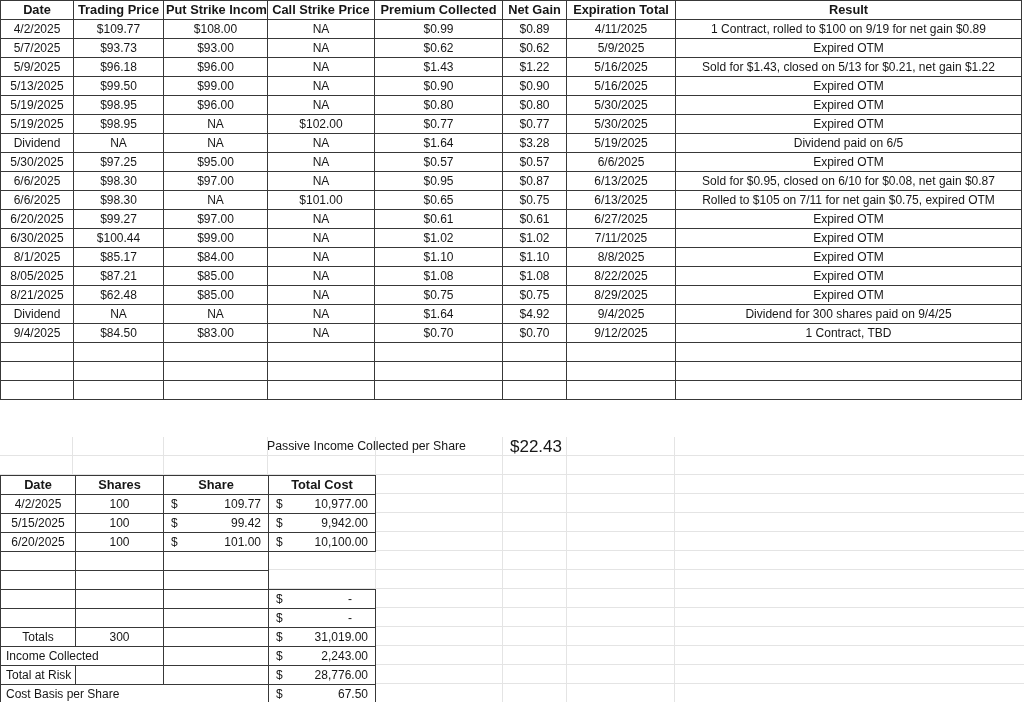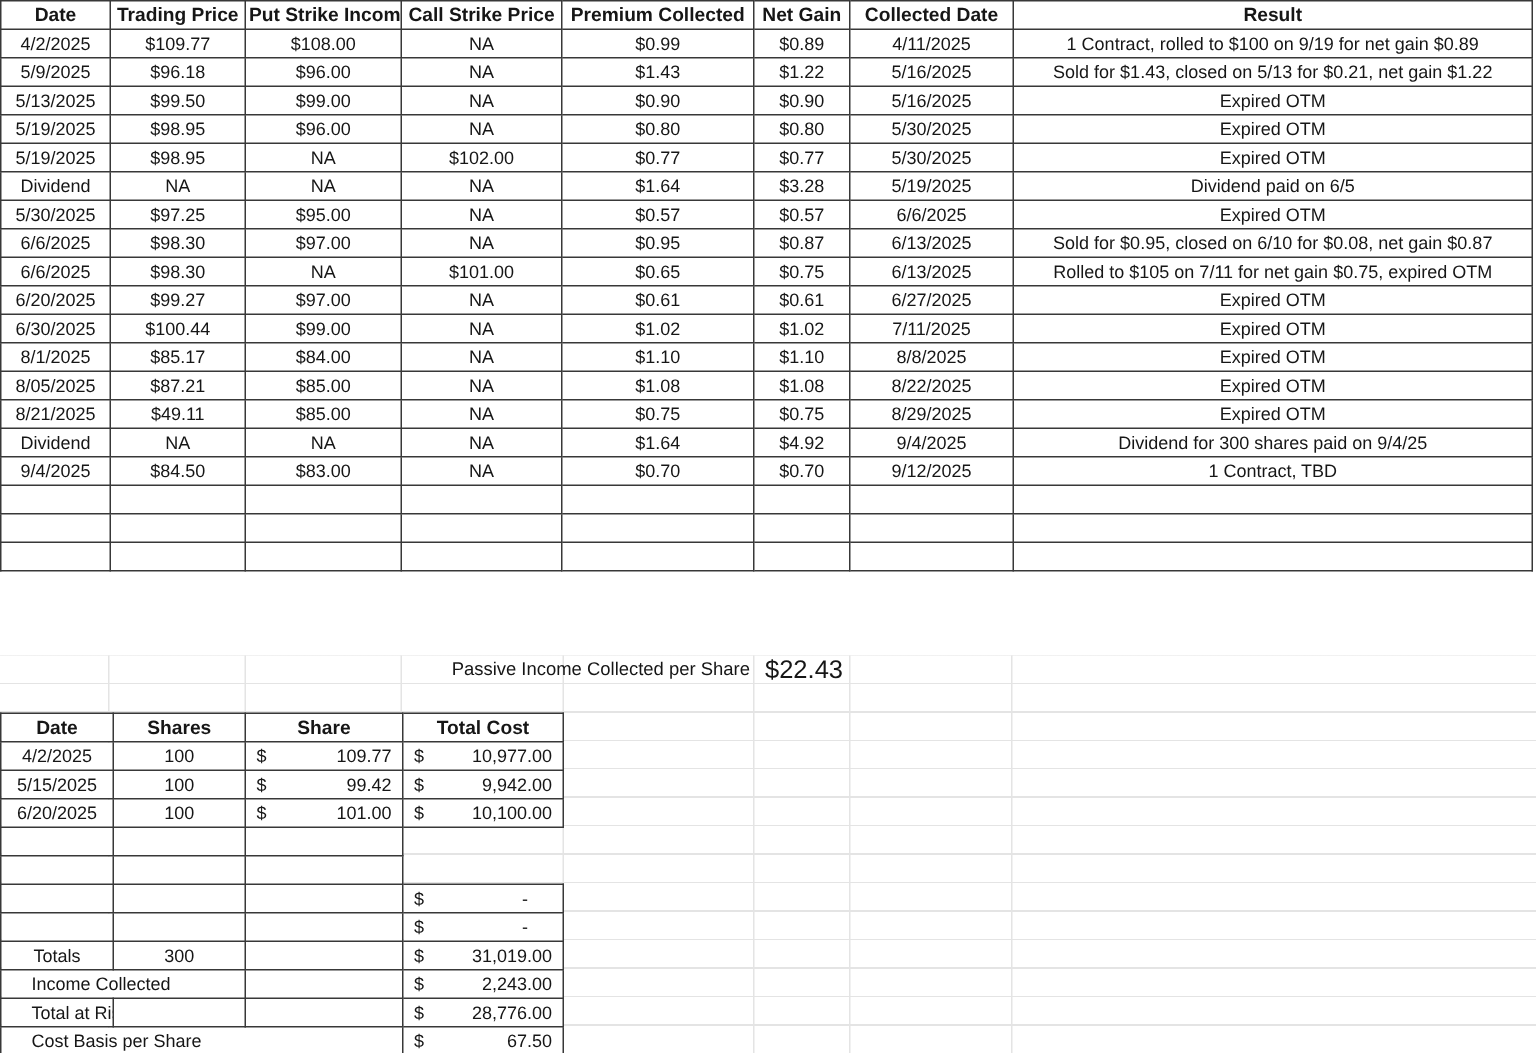--- a/index.html
+++ b/index.html
@@ -20,28 +20,28 @@
 
   #options-table { left: 0; top: 0; width: 1021px; }
   #shares-table  { left: 0; top: 475px; width: 375px; }
 
   
   td.acct { padding: 0 7px; text-align: left; }
   td.acct .sym { float: left; }
   td.acct .val { float: right; }
   td.acct.dash .val { margin-right: 16px; }
 
-  td.lbl { text-align: left; padding-left: 20px; }
+  td.lbl { text-align: left; padding-left: 5px; }
 
   
   tr.empty-open td.open { background: transparent; border-top: none; border-right: none; border-bottom: none; }
 
   .passive { position: absolute; left: 0; top: 437px; width: 1024px; height: 19px; }
   .p-label { position: absolute; left: 267px; top: 0; width: 233px; height: 19px;
-             line-height: 19px; text-align: right; font-size: 12.3px; }
+             line-height: 19px; text-align: left; font-size: 12.3px; }
   .p-value { position: absolute; left: 506px; top: 0; width: 60px; height: 19px;
              line-height: 19px; text-align: center; font-size: 17px; }
 </style>
 </head>
 <body>
 
 <div class="sheet">
 
   <div class="hgrid"></div>
   <div id="vlines">
@@ -66,34 +66,44 @@
         <col style="width:346px">
     </colgroup>
     <thead>
       <tr id="options-head">
           <th>Date</th>
           <th>Trading Price</th>
           <th>Put Strike Income</th>
           <th>Call Strike Price</th>
           <th>Premium Collected</th>
           <th>Net Gain</th>
-          <th>Collected Date</th>
+          <th>Expiration Total</th>
           <th>Result</th>
         </tr>
     </thead>
     <tbody id="options-body">
         <tr>
           <td>4/2/2025</td>
           <td>$109.77</td>
           <td>$108.00</td>
           <td>NA</td>
           <td>$0.99</td>
           <td>$0.89</td>
           <td>4/11/2025</td>
           <td>1 Contract, rolled to $100 on 9/19 for net gain $0.89</td>
+        </tr>
+        <tr>
+          <td>5/7/2025</td>
+          <td>$93.73</td>
+          <td>$93.00</td>
+          <td>NA</td>
+          <td>$0.62</td>
+          <td>$0.62</td>
+          <td>5/9/2025</td>
+          <td>Expired OTM</td>
         </tr>
         <tr>
           <td>5/9/2025</td>
           <td>$96.18</td>
           <td>$96.00</td>
           <td>NA</td>
           <td>$1.43</td>
           <td>$1.22</td>
           <td>5/16/2025</td>
           <td>Sold for $1.43, closed on 5/13 for $0.21, net gain $1.22</td>
@@ -203,21 +213,21 @@
           <td>$87.21</td>
           <td>$85.00</td>
           <td>NA</td>
           <td>$1.08</td>
           <td>$1.08</td>
           <td>8/22/2025</td>
           <td>Expired OTM</td>
         </tr>
         <tr>
           <td>8/21/2025</td>
-          <td>$49.11</td>
+          <td>$62.48</td>
           <td>$85.00</td>
           <td>NA</td>
           <td>$0.75</td>
           <td>$0.75</td>
           <td>8/29/2025</td>
           <td>Expired OTM</td>
         </tr>
         <tr>
           <td>Dividend</td>
           <td>NA</td>

